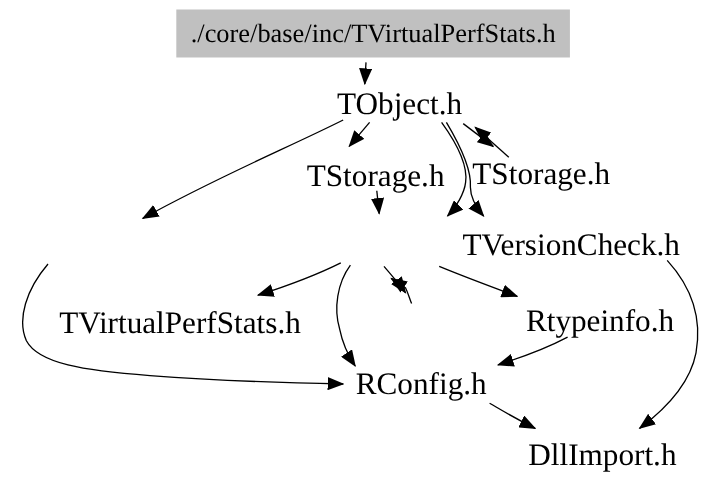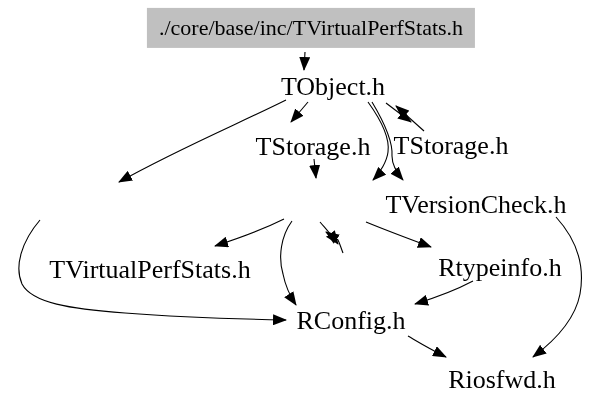--- a/index.html
+++ b/index.html
@@ -81,15 +81,15 @@
 
   <div class="node" style="left:476px; top:205px;">TVersionCheck.h</div>
 
   <div class="node" style="left:150px; top:270px;">TVirtualPerfStats.h</div>
 
 
   <div class="node" style="left:500px; top:268px;">Rtypeinfo.h</div>
 
   <div class="node" style="left:351px; top:321px;">RConfig.h</div>
 
-  <div class="node" style="left:502px; top:380px;">Riosfwd.h</div>
+  <div class="node" style="left:502px; top:380px;">DllImport.h</div>
 
 </div>
 
 </body></html>

